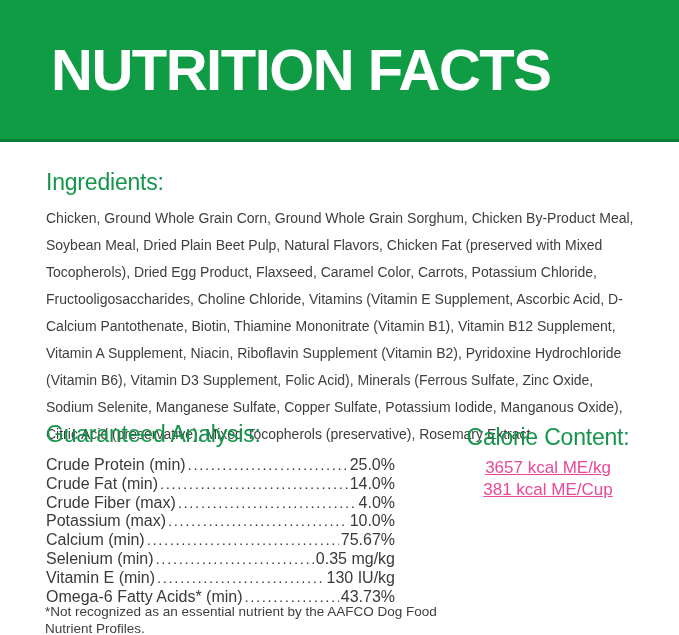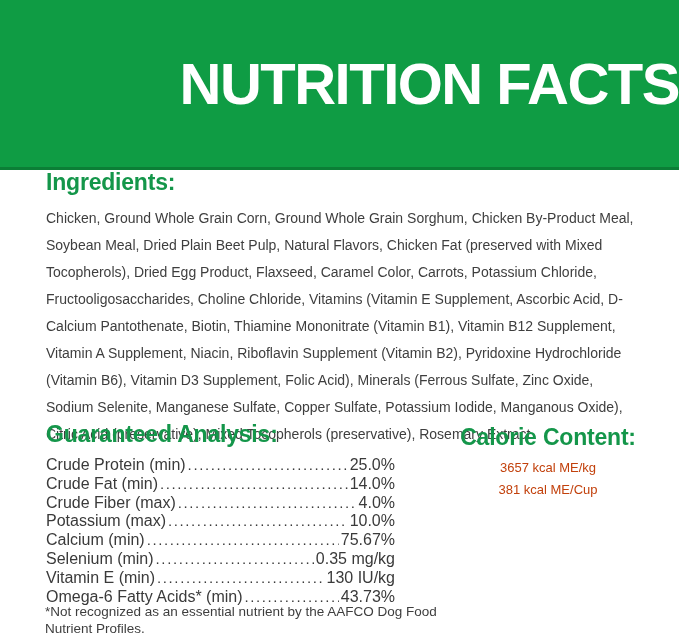--- a/index.html
+++ b/index.html
@@ -9,42 +9,41 @@
     height: 635px;
     background: #ffffff;
     overflow: hidden;
     font-family: "Liberation Sans", sans-serif;
     color: #3e3e3e;
   }
   
   .band {
     position: absolute;
     top: 0; left: 0;
-    width: 679px; height: 170px;
+    width: 679px; height: 142px;
     background: #0f9c44;
     border-bottom: 3px solid #0b7e36;
     box-sizing: border-box;
     display: flex;
     align-items: center;
-    justify-content: flex-end;
   }
   .band h1 {
     margin: 0 0 0 51px;
     color: #ffffff;
     font-size: 58px;
     font-weight: bold;
     letter-spacing: -1.5px;
     white-space: nowrap;
   }
   
   .sec-heading {
     margin: 0;
     color: #14964a;
     font-size: 23px;
-    font-weight: bold;
+    font-weight: normal;
     letter-spacing: -0.2px;
   }
   
   .ingredients {
     position: absolute;
     left: 46px; top: 169px;
     width: 594px;
   }
   .ingredients p {
     margin: 9px 0 0 0;
@@ -83,23 +82,24 @@
   }
   .ga-value { white-space: nowrap; }
   
   .calories {
     position: absolute;
     left: 438px; top: 424px;
     width: 220px;
     text-align: center;
   }
   .cal-line {
-    font-size: 13px;
+    font-size: 17px;
     line-height: 21.5px;
-    color: #c2410c;
+    color: #ec4899;
+    text-decoration: underline;
   }
   .calories .cal-line:first-of-type { margin-top: 6px; }
   
   .footnote {
     position: absolute;
     left: 45px; top: 604px;
     width: 420px;
     font-size: 13.5px;
     line-height: 16.5px;
     color: #3e3e3e;

